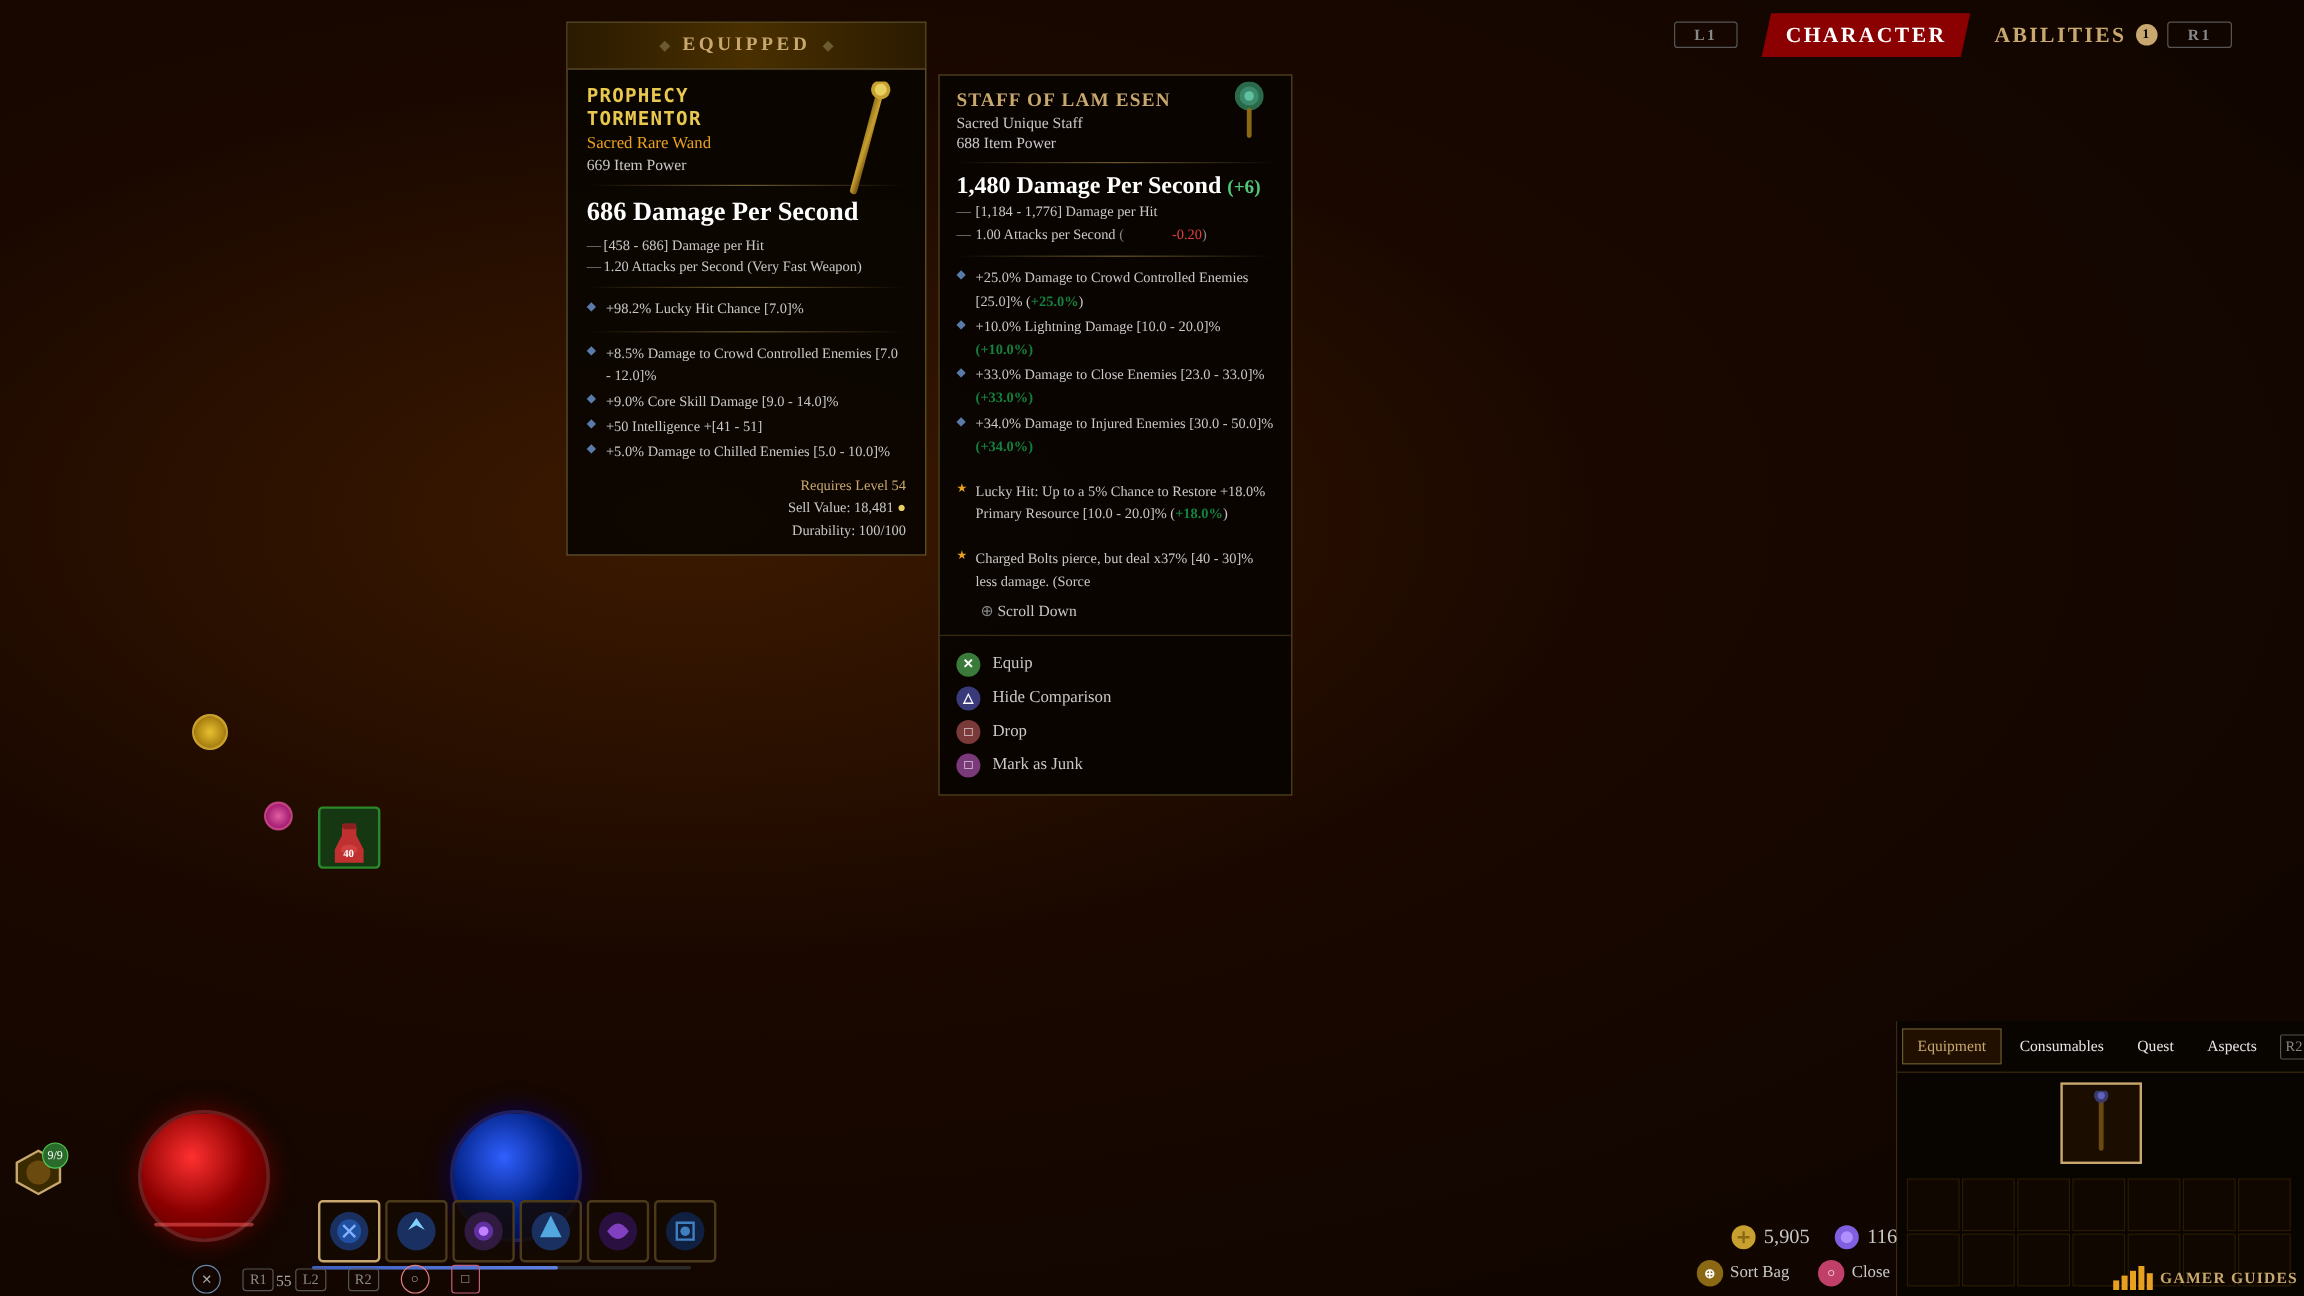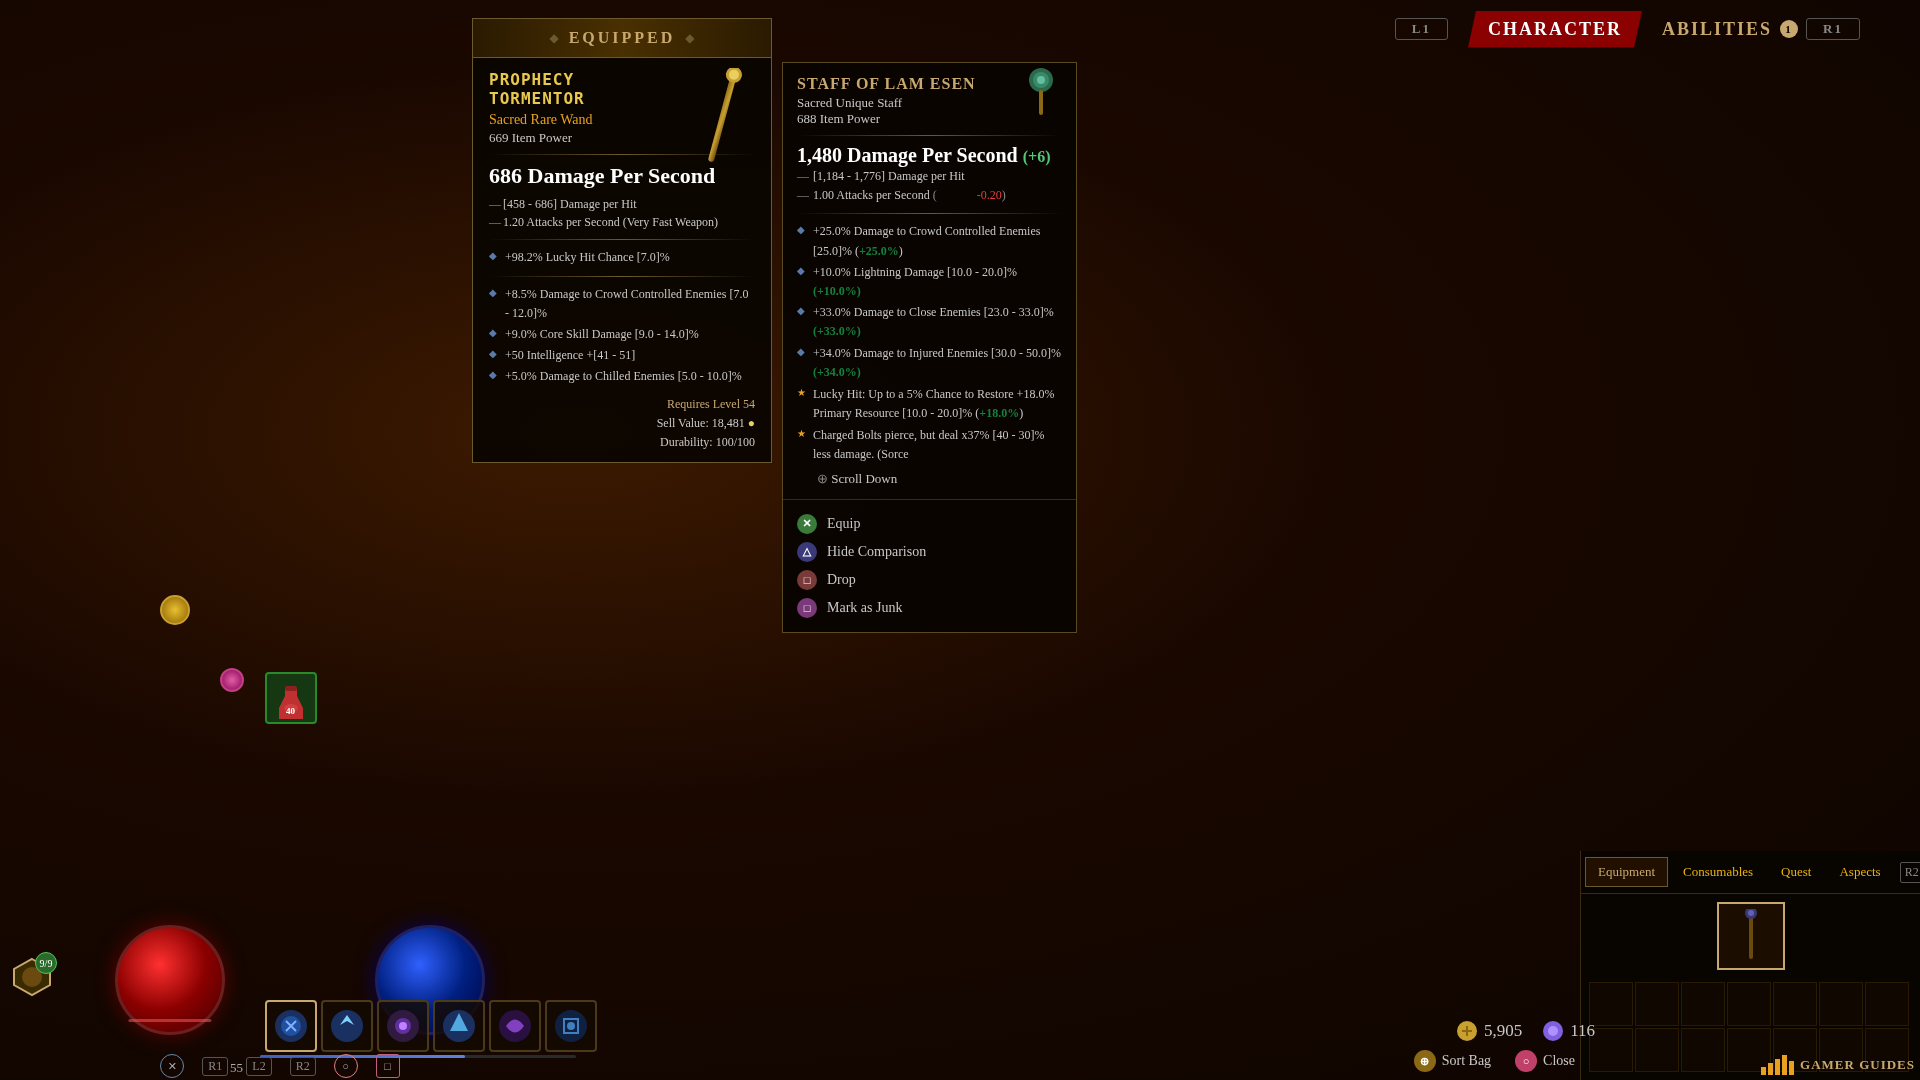--- a/index.html
+++ b/index.html
@@ -284,21 +284,21 @@
       color: #5a7aaa;
       font-size: 10px;
     }
 
     .comp-star-affix {
       color: #c8c8c8;
       font-size: 12px;
       line-height: 1.6;
       padding-left: 16px;
       position: relative;
-      margin-top: 3px;
+      margin-top: 18px;
     }
 
     .comp-star-affix::before {
       content: '★';
       position: absolute;
       left: 0;
       color: #e8a020;
       font-size: 10px;
     }
 
@@ -359,21 +359,21 @@
       width: 75px;
       height: 100%;
       display: flex;
       flex-direction: column;
       gap: 4px;
       padding: 8px 4px;
     }
 
     .inv-tab {
       padding: 6px 12px;
-      color: #eab308;
+      color: #e5e5e5;
       font-size: 13px;
       cursor: pointer;
       border: 1px solid transparent;
     }
 
     .inv-tab.active {
       color: #c8a86e;
       border-color: #6b5a2e;
       background: rgba(40, 20, 0, 0.8);
     }
@@ -726,21 +726,21 @@
     <div class="inv-cell"></div>
     <div class="inv-cell"></div>
     <div class="inv-cell"></div>
     <div class="inv-cell"></div>
     <div class="inv-cell"></div>
     <div class="inv-cell"></div>
     <div class="inv-cell"></div>
   </div>
 </div>
 
-<div style="position:absolute; bottom:38px; right:325px; display:flex; align-items:center; gap:20px; z-index:11;">
+<div style="position:absolute; bottom:38px; right:339px; display:flex; align-items:center; gap:20px; z-index:11;">
   <div class="currency-item">
     <svg width="22" height="22">
       <circle cx="11" cy="11" r="10" fill="#c8a030"></circle>
       <path d="M6 11 L16 11 M11 6 L11 16" stroke="#8b6914" stroke-width="2"></path>
     </svg>
     <span style="color:#c8c8c8; font-size:17px;">5,905</span>
   </div>
   <div class="currency-item">
     <svg width="22" height="22">
       <circle cx="11" cy="11" r="10" fill="#8060e0"></circle>

